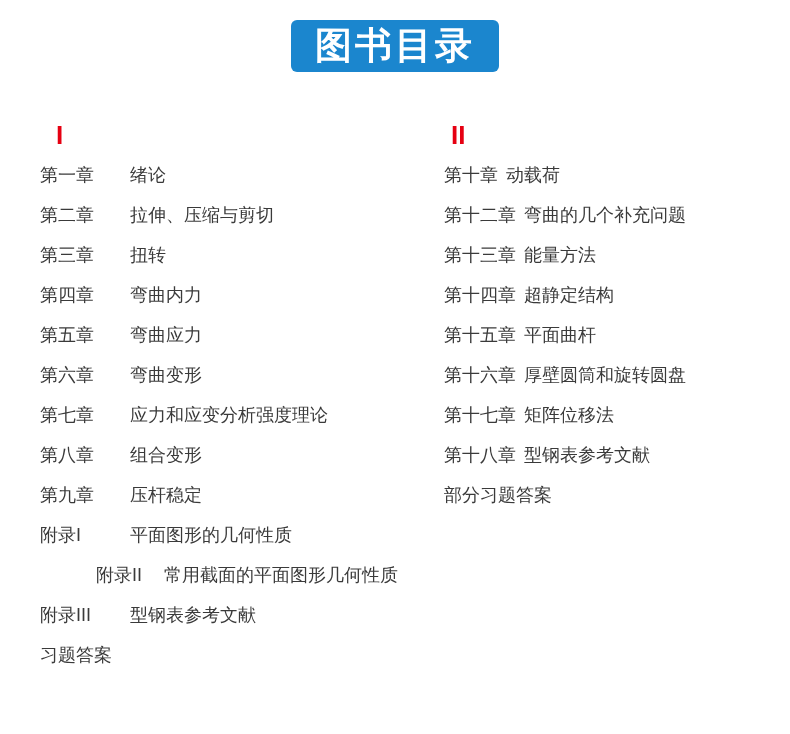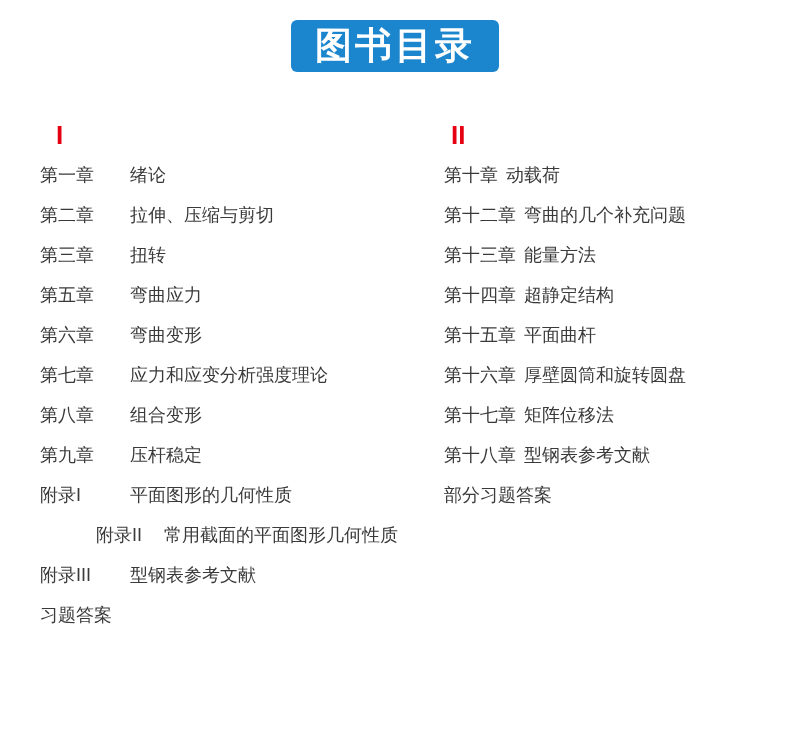--- a/index.html
+++ b/index.html
@@ -74,20 +74,23 @@
     <div class="toc-row">
       <span class="chapter-label">第一章</span><span class="chapter-title">绪论</span>
     </div>
     <div class="toc-row">
       <span class="chapter-label">第二章</span><span class="chapter-title">拉伸、压缩与剪切</span>
     </div>
     <div class="toc-row">
       <span class="chapter-label">第三章</span><span class="chapter-title">扭转</span>
     </div>
     <div class="toc-row">
+      <span class="chapter-label">第四章</span><span class="chapter-title">弯曲内力</span>
+    </div>
+    <div class="toc-row">
       <span class="chapter-label">第五章</span><span class="chapter-title">弯曲应力</span>
     </div>
     <div class="toc-row">
       <span class="chapter-label">第六章</span><span class="chapter-title">弯曲变形</span>
     </div>
     <div class="toc-row">
       <span class="chapter-label">第七章</span><span class="chapter-title">应力和应变分析强度理论</span>
     </div>
     <div class="toc-row">
       <span class="chapter-label">第八章</span><span class="chapter-title">组合变形</span>

